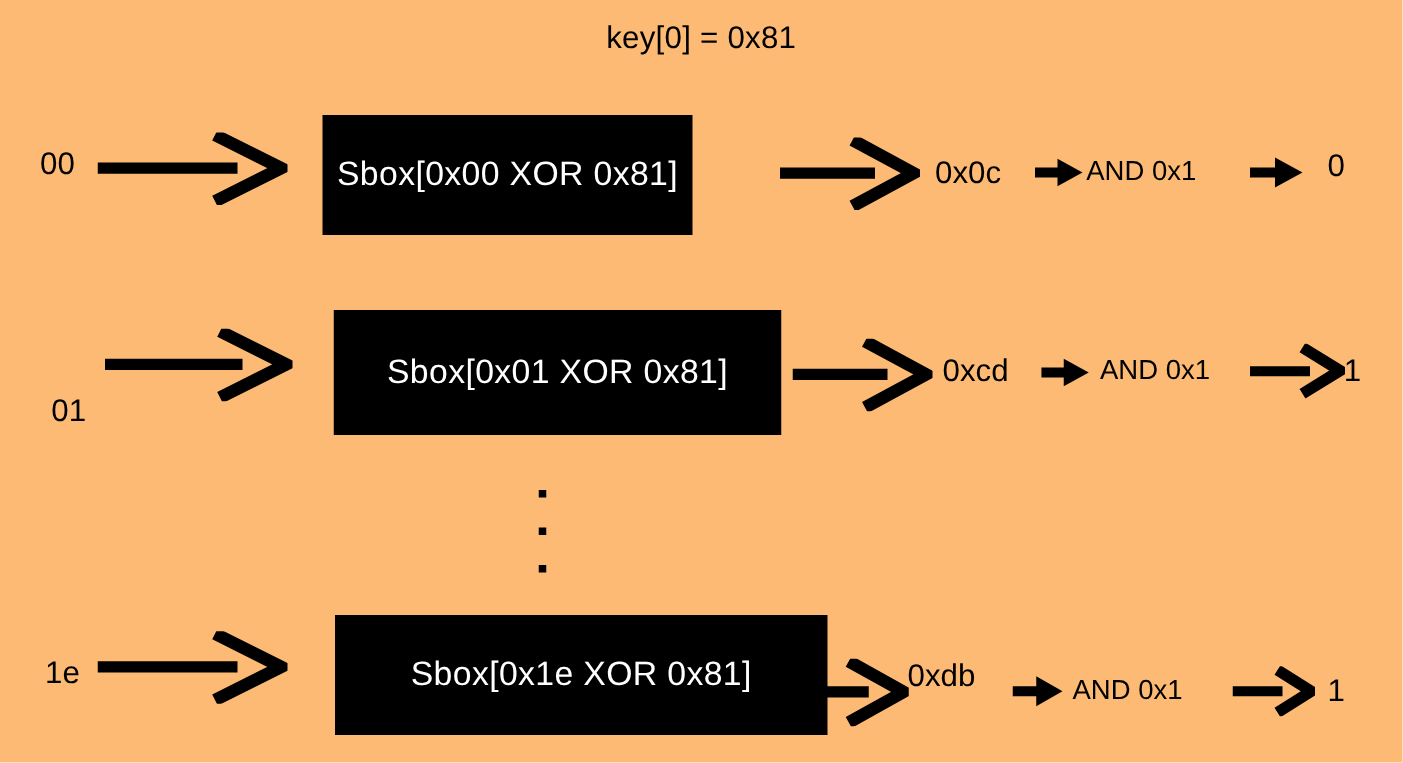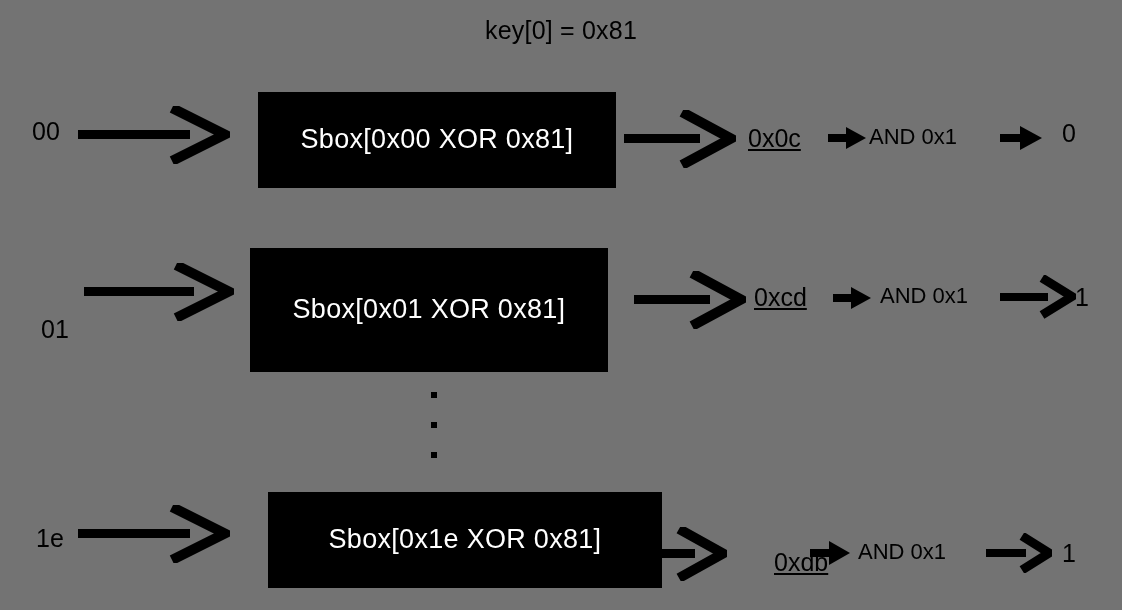--- a/index.html
+++ b/index.html
@@ -8,21 +8,21 @@
     background: #ffffff;
   }
   body {
     font-family: "Liberation Sans", sans-serif;
     color: #000000;
   }
   #canvas {
     position: relative;
     width: 1122px;
     height: 610px;
-    background: #737373;
+    background: #fdba74;
     overflow: hidden;
   }
   .title {
     position: absolute;
     left: 0;
     top: 16px;
     width: 1122px;
     text-align: center;
     font-size: 25px;
     letter-spacing: 0.2px;
@@ -51,21 +51,20 @@
   }
   .sbox-text {
     display: block;
     transform: translateY(-1px);
   }
   .val {
     position: absolute;
     font-size: 25px;
     color: #000;
     white-space: nowrap;
-    text-decoration: underline;
   }
   .op {
     position: absolute;
     font-size: 22px;
     color: #000;
     white-space: nowrap;
   }
   .res {
     position: absolute;
     font-size: 25px;
@@ -100,21 +99,21 @@
 
     <div class="in-label" style="left:32px; top:117px;text-align:right;">00</div>
 
     <span class="arrow" style="left:78px; top:106px;">
       <svg width="152" height="58" viewBox="0 0 152 58">
         <rect x="0" y="24" width="112" height="9" fill="#000"></rect>
         <path d="M94 2 L147 28.5 L94 55" fill="none" stroke="#000" stroke-width="10" stroke-linecap="butt" stroke-linejoin="miter"></path>
       </svg>
     </span>
 
-    <div class="sbox" style="left:258px; top:92px; width:358px; height:96px;">
+    <div class="sbox" style="left:258px; top:92px; width:296px; height:96px;">
       <span class="sbox-text">Sbox[0x00 XOR 0x81]</span>
     </div>
 
     <span class="arrow" style="left:624px; top:110px;">
       <svg width="112" height="58" viewBox="0 0 112 58">
         <rect x="0" y="24" width="76" height="9" fill="#000"></rect>
         <path d="M58 2 L107 28.5 L58 55" fill="none" stroke="#000" stroke-width="10" stroke-linecap="butt" stroke-linejoin="miter"></path>
       </svg>
     </span>
 
@@ -143,21 +142,21 @@
 
     <div class="in-label" style="left:41px; top:274px;margin-top:41px;">01</div>
 
     <span class="arrow" style="left:84px; top:263px;">
       <svg width="150" height="58" viewBox="0 0 150 58">
         <rect x="0" y="24" width="110" height="9" fill="#000"></rect>
         <path d="M92 2 L145 28.5 L92 55" fill="none" stroke="#000" stroke-width="10" stroke-linecap="butt" stroke-linejoin="miter"></path>
       </svg>
     </span>
 
-    <div class="sbox" style="left:250px; top:248px; width:358px; height:124px;">
+    <div class="sbox" style="left:267px; top:248px; width:358px; height:100px;">
       <span class="sbox-text">Sbox[0x01 XOR 0x81]</span>
     </div>
 
     <span class="arrow" style="left:634px; top:271px;">
       <svg width="112" height="58" viewBox="0 0 112 58">
         <rect x="0" y="24" width="76" height="9" fill="#000"></rect>
         <path d="M58 2 L107 28.5 L58 55" fill="none" stroke="#000" stroke-width="10" stroke-linecap="butt" stroke-linejoin="miter"></path>
       </svg>
     </span>
 
@@ -203,21 +202,21 @@
       <span class="sbox-text">Sbox[0x1e XOR 0x81]</span>
     </div>
 
     <span class="arrow" style="left:631px; top:527px;">
       <svg width="96" height="54" viewBox="0 0 96 54">
         <rect x="0" y="22" width="64" height="9" fill="#000"></rect>
         <path d="M48 2 L92 26.5 L48 51" fill="none" stroke="#000" stroke-width="10" stroke-linecap="butt" stroke-linejoin="miter"></path>
       </svg>
     </span>
 
-    <div class="val" style="left:726px; top:548px;margin-left:48px;">0xdb</div>
+    <div class="val" style="left:726px; top:527px;">0xdb</div>
 
     <span class="arrow" style="left:810px; top:540px;">
       <svg width="42" height="26" viewBox="0 0 42 26">
         <rect x="0" y="9" width="25" height="8" fill="#000"></rect>
         <path d="M19 1 L40 13 L19 25 Z" fill="#000"></path>
       </svg>
     </span>
 
     <div class="op" style="left:858px; top:539px;">AND 0x1</div>
 

